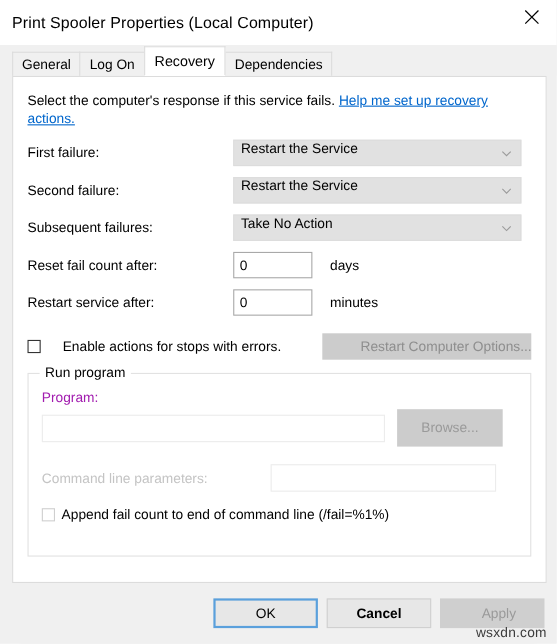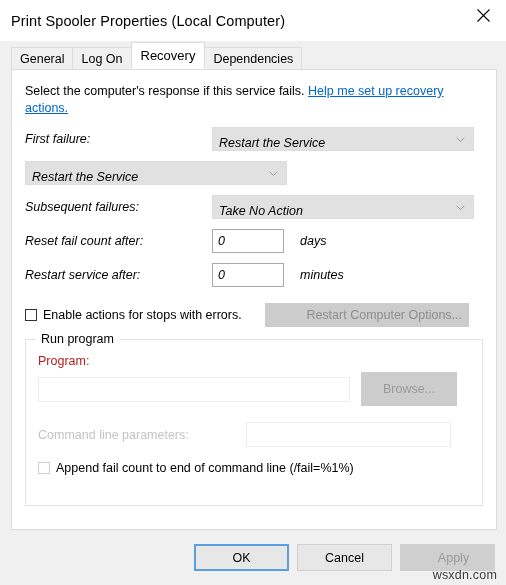--- a/index.html
+++ b/index.html
@@ -112,37 +112,36 @@
     color: #0066cc;
     text-decoration: underline;
   }
 
   
   .row {
     display: flex;
     align-items: center;
     height: 24px;
     margin-bottom: 10px;
-    font-style: italic;
   }
   .row-label {
     width: 187px;
     flex: none;
     font-size: 12.5px;
     color: #000;
   }
   .combo {
     position: relative;
     width: 262px;
     height: 24px;
     background: #e1e1e1;
     border: 1px solid #dcdcdc;
     box-sizing: border-box;
     display: flex;
-    align-items: flex-end;
+    align-items: flex-start;
     padding-left: 6px;
     font-size: 12.5px;
     color: #000;
   }
   .combo .chev {
     position: absolute;
     right: 8px;
     top: 50%;
     transform: translateY(-50%);
     display: block;
@@ -165,20 +164,21 @@
     color: #000;
   }
 
   
   .checkrow {
     display: flex;
     align-items: center;
     margin-top: 16px;
     margin-bottom: 12px;
     height: 24px;
+    gap: 14px;
   }
   .cbox {
     width: 12px;
     height: 12px;
     border: 1px solid #333;
     background: #fff;
     box-sizing: border-box;
     flex: none;
     margin-right: 6px;
   }
@@ -219,21 +219,21 @@
     position: absolute;
     top: -8px;
     left: 10px;
     background: #ffffff;
     padding: 0 5px;
     font-size: 12.5px;
     color: #000;
   }
   .sub-label {
     font-size: 12.5px;
-    color: #b91c1c;
+    color: #a21caf;
     margin-bottom: 4px;
   }
   .prog-row {
     display: flex;
     align-items: center;
     margin-bottom: 16px;
   }
   .textbox-dim {
     height: 25px;
     background: #ffffff;
@@ -303,20 +303,21 @@
   }
   .fbtn.default {
     background: #e7e7e7;
     border: 2px solid #5aa0dc;
     color: #000;
   }
   .fbtn.normal {
     background: #e7e7e7;
     border: 1px solid #d0d0d0;
     color: #000;
+    font-weight: bold;
   }
   .fbtn.disabled {
     background: #cfcfcf;
     border: none;
     color: #9a9a9a;
     padding-left: 12px;
   }
   .watermark {
     position: absolute;
     right: 9px;
@@ -361,20 +362,21 @@
         <span>Restart the Service</span>
         <span class="chev">
           <svg width="9" height="6" viewBox="0 0 9 6" aria-hidden="true">
             <path d="M0.7 0.8 L4.5 4.6 L8.3 0.8" fill="none" stroke="#9b9b9b" stroke-width="1"></path>
           </svg>
         </span>
       </div>
     </div>
 
     <div class="row">
+      <div class="row-label">Second failure:</div>
       <div class="combo">
         <span>Restart the Service</span>
         <span class="chev">
           <svg width="9" height="6" viewBox="0 0 9 6" aria-hidden="true">
             <path d="M0.7 0.8 L4.5 4.6 L8.3 0.8" fill="none" stroke="#9b9b9b" stroke-width="1"></path>
           </svg>
         </span>
       </div>
     </div>
 

